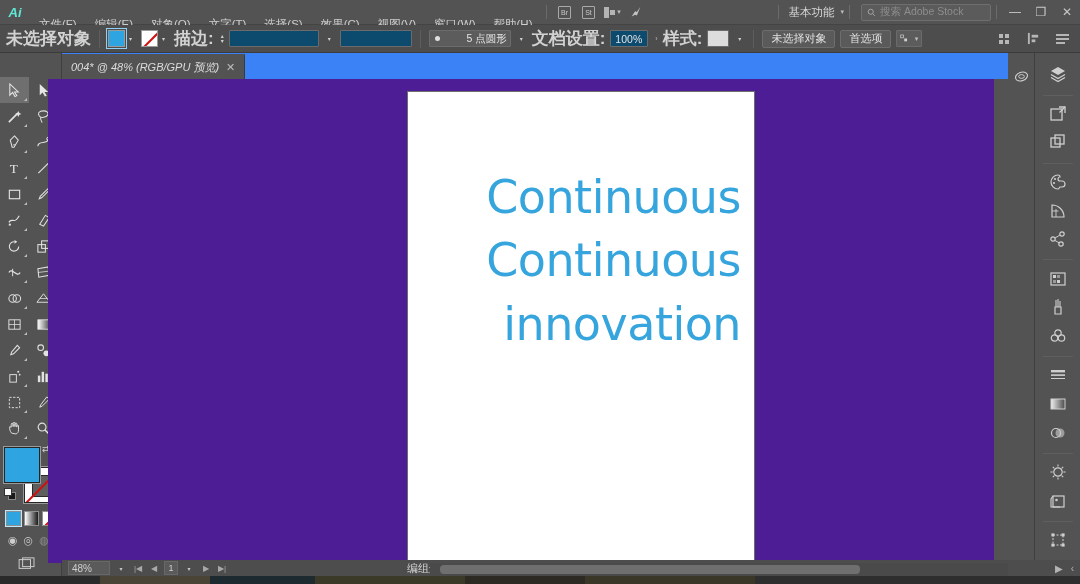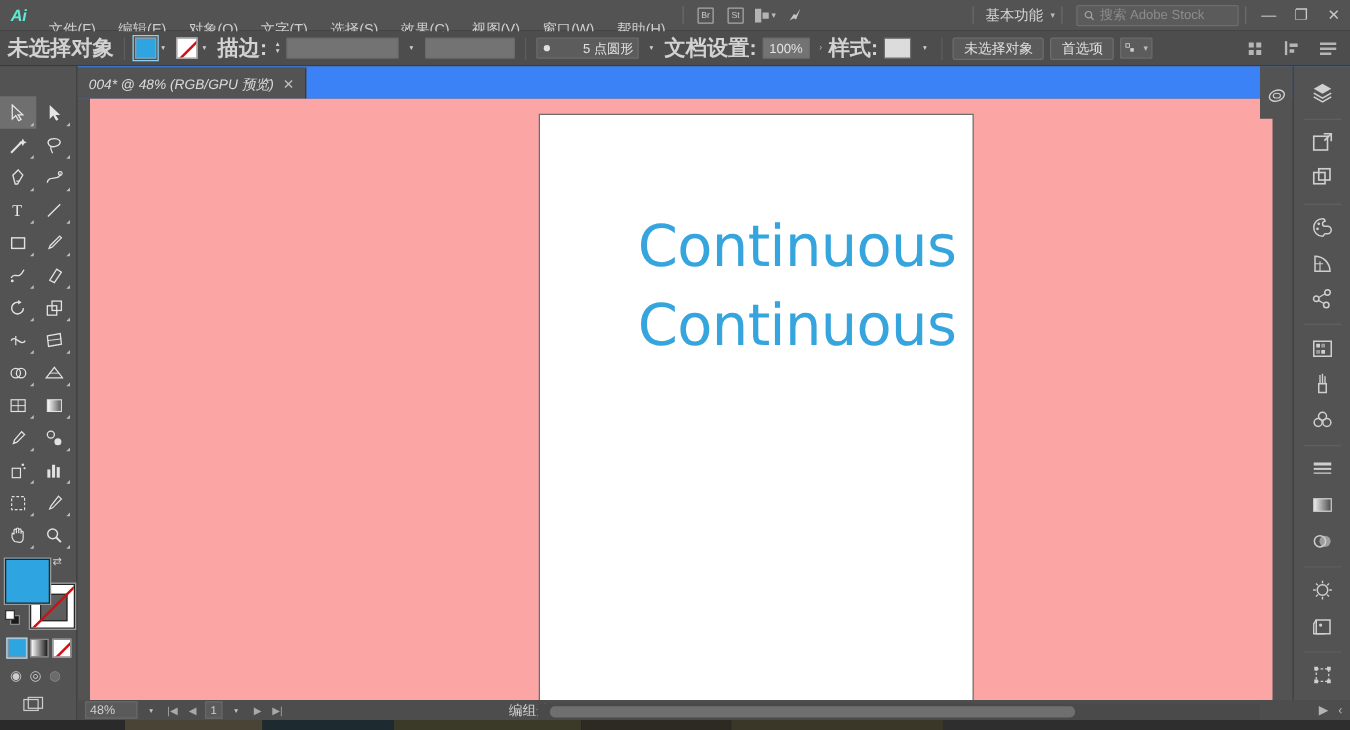--- a/index.html
+++ b/index.html
@@ -67,21 +67,21 @@
   }
   .swatch.none::after {
     content:""; position:absolute; left:-3px; top:7px; width:26px; height:2px;
     background:#d01010; transform:rotate(-45deg);
   }
   .mini-chev {
     width:11px; height:17px; display:flex; align-items:center; justify-content:center;
     font-size:6px; color:#cfcfcf;
   }
   .cb-field {
-    height:17px; background:#737373; border:1px solid #6b6b6b; border-radius:1px;
+    height:17px; background:#0c4a6e; border:1px solid #6b6b6b; border-radius:1px;
     display:flex; align-items:center; padding:0 4px; font-size:10.5px; color:#e2e2e2;
     white-space:nowrap;
   }
   .cb-field.w70 { width:72px; }
   .cb-field.w90 { width:90px; }
   .cb-field.w35 { width:38px; }
   .cb-dd {
     height:17px; background:#5c5c5c; border:1px solid #6b6b6b; border-radius:1px;
     display:flex; align-items:center; justify-content:space-between; padding:0 3px 0 5px;
     font-size:10.5px; color:#e2e2e2; white-space:nowrap; gap:4px;
@@ -166,22 +166,22 @@
   .mode.grad { background:linear-gradient(90deg,#fff,#1b1b1b); }
   .mode.non { background:#fff; position:relative; overflow:hidden; }
   .mode.non::after { content:""; position:absolute; left:-3px; top:6px; width:24px; height:2px; background:#d01010; transform:rotate(-45deg); }
 
   .drawmodes { display:flex; gap:6px; margin:8px 0 0 8px; align-items:center; }
   .drawmodes span { color:#cdcdcd; font-size:11px; }
   .screenmode { margin:10px 0 0 18px; color:#cfcfcf; }
 
   
   .canvas {
-    position:absolute; left:72px; top:79px; width:946px; height:484px;
-    background:#fca5a5; overflow:hidden;
+    position:absolute; left:48px; top:79px; width:946px; height:484px;
+    background:#4c1d95; overflow:hidden;
   }
   .artboard {
     position:absolute; left:360px; top:13px; width:346px; height:475px;
     background:#ffffff; box-shadow:0 0 0 1px #6d6d6d;
   }
   .ab-text {
     position:absolute; left:0; top:74px; width:100%;
     text-align:right; padding-right:13px;
     font-family:"DejaVu Sans","Liberation Sans",sans-serif;
     font-size:46px; line-height:1.38; font-weight:400;
@@ -629,20 +629,21 @@
         <rect x="5" y="1" width="13" height="10" fill="none" stroke="#cfcfcf" stroke-width="1.1"></rect>
       </svg>
     </div>
   </div>
 
   <div class="canvas">
     <div class="artboard">
       <div class="ab-text">
         <div>Continuous</div>
         <div>Continuous</div>
+        <div>innovation</div>
       </div>
     </div>
   </div>
 
   <div class="vscroll">
     <div class="vs-arrow" style="top:0">▴</div>
     <div class="vthumb"></div>
     <div class="vs-arrow" style="bottom:0">▾</div>
   </div>
 

